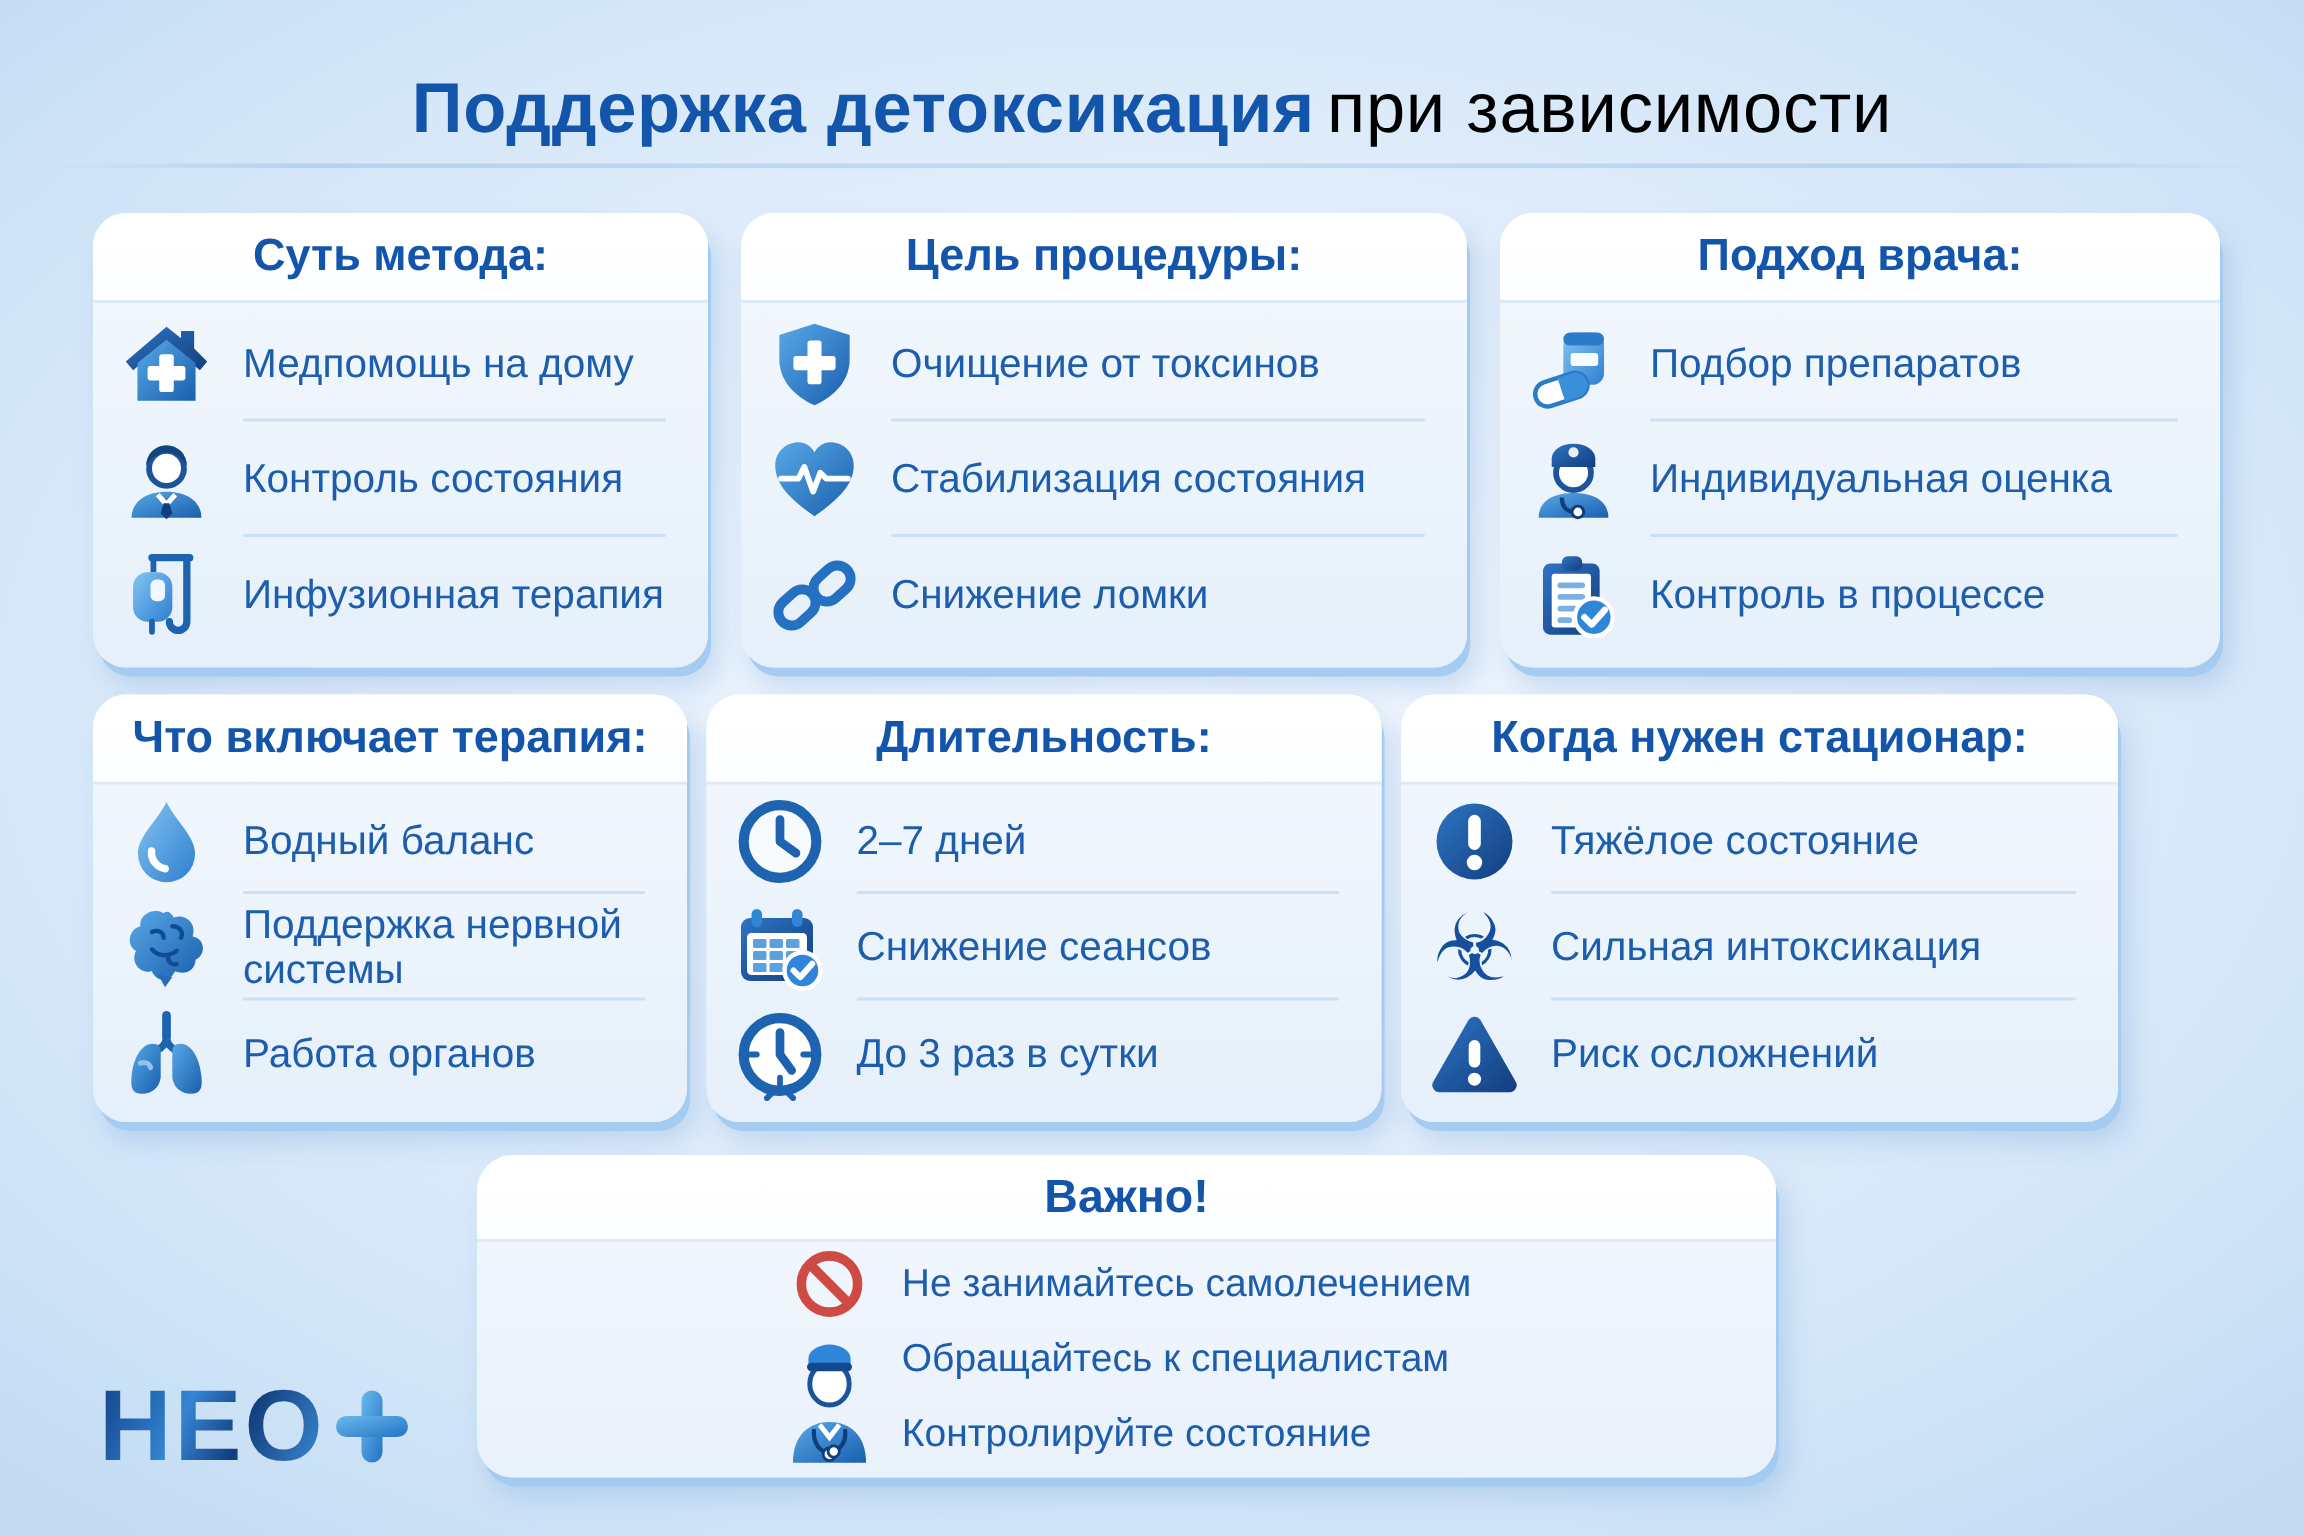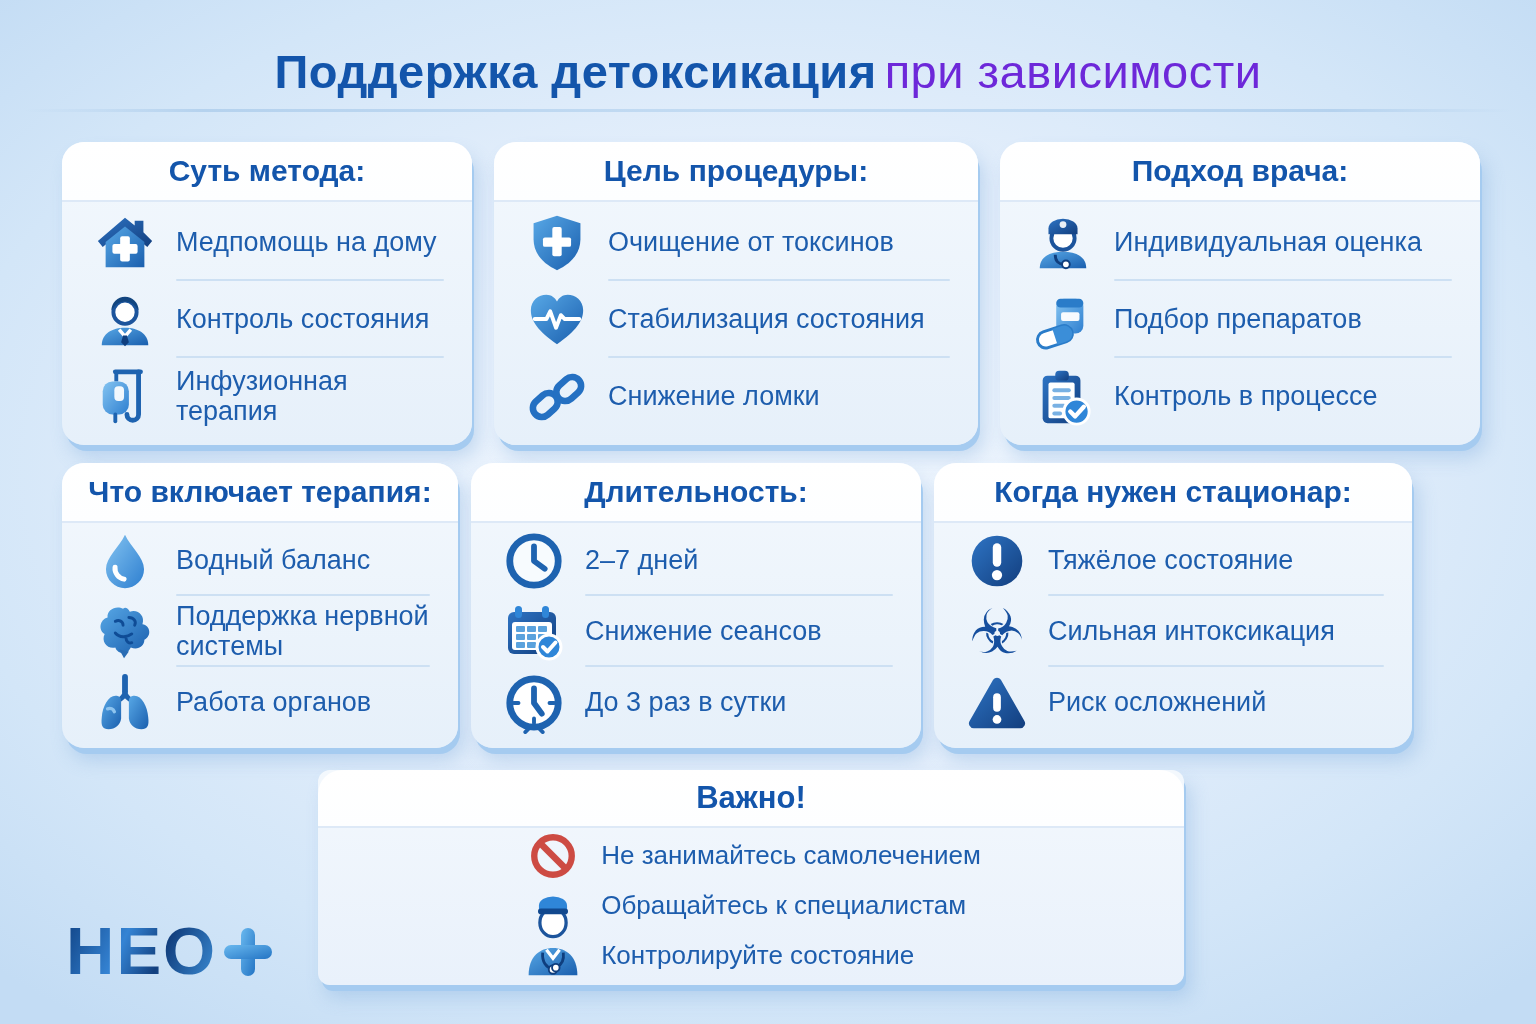--- a/index.html
+++ b/index.html
@@ -7,54 +7,54 @@
     width:1536px;height:1024px;position:relative;overflow:hidden;
     font-family:"Liberation Sans","DejaVu Sans",sans-serif;
     background:
       radial-gradient(ellipse 1100px 700px at 50% 46%, #f2f8fe 0%, #e3eefb 45%, #d3e6f8 75%, #c3dcf4 100%);
   }
   
   .title-wrap{position:absolute;top:44px;left:0;right:0;text-align:center;
     font-size:47px;letter-spacing:.5px;}
   .title-bold{font-weight:bold;color:#1355ab;}
   .title-reg{font-weight:normal;color:#2b5globalthis;} 
-  .title-reg{color:#6d28d9;margin-left:8px;}
+  .title-reg{color:#000000;margin-left:8px;}
   .title-divider{position:absolute;top:109px;left:24px;right:24px;height:3px;border-radius:3px;
     background:linear-gradient(90deg,rgba(176,208,238,0) 0%,#b5d2ee 12%,#c4dcf3 50%,#b5d2ee 88%,rgba(176,208,238,0) 100%);}
   
   .row{position:absolute;left:62px;display:flex;}
   .row1{top:142px;gap:22px;height:303px;}
   .row2{top:463px;gap:13px;height:285px;}
   .card{
     border-radius:22px;display:flex;flex-direction:column;
     background:linear-gradient(180deg,#f3f8fd 0%,#e6f0fa 100%);
     box-shadow:3px 7px 0 -1px #a5cbf0, 7px 13px 18px rgba(108,158,214,.30);
   }
   .w410{width:410px}.w484{width:484px}.w480{width:480px}
   .w466{width:396px}.w450{width:450px}.w478{width:478px}
   .card-h{
     background:linear-gradient(180deg,#ffffff 0%,#fdfeff 100%);
     border-radius:22px 22px 0 0;height:58px;flex:0 0 58px;
     display:flex;align-items:center;justify-content:center;
     font-weight:bold;font-size:30px;color:#1355ab;
     box-shadow:0 2px 0 rgba(205,222,242,.55);
   }
-  .card-b{flex:1;display:flex;flex-direction:column;padding:4px 26px 10px 30px;}
+  .card-b{flex:1;display:flex;flex-direction:column;padding:4px 26px 10px 16px;}
   .item{flex:1;display:flex;align-items:center;gap:18px;position:relative;}
   .item:not(:last-child)::after{
     content:"";position:absolute;left:84px;right:2px;bottom:0;height:2px;
     background:#cde0f3;border-radius:2px;
   }
   .ic{flex:0 0 66px;width:66px;height:66px;display:flex;align-items:center;justify-content:center;}
   .lbl{font-size:27px;color:#1d5dad;line-height:1.1;}
   .bio-glyph{font-family:"DejaVu Sans",sans-serif;font-size:62px;line-height:1;color:#164f9e;font-weight:bold;}
   
   .important{
     position:absolute;left:318px;top:770px;width:866px;height:215px;
-    border-radius:12px;display:flex;flex-direction:column;
+    border-radius:24px;display:flex;flex-direction:column;
     background:linear-gradient(180deg,#f3f8fd 0%,#e9f1fb 100%);
     box-shadow:3px 7px 0 -1px #a5cbf0, 7px 13px 18px rgba(108,158,214,.30);
   }
   .important .card-h{border-radius:24px 24px 0 0;height:56px;flex:0 0 56px;font-size:31px;}
   .imp-body{flex:1;display:flex;align-items:center;justify-content:center;}
   .imp-grid{display:grid;grid-template-columns:64px auto;grid-template-rows:52px 48px 52px;
     column-gap:16px;align-items:center;}
   .imp-grid .t{font-size:26px;color:#1d5dad;}
   .imp-ic1{grid-column:1;grid-row:1;display:flex;align-items:center;justify-content:center;}
   .imp-ic2{grid-column:1;grid-row:2/4;display:flex;align-items:flex-end;justify-content:center;}
@@ -175,43 +175,43 @@
       </div>
     </div>
   </section>
 
   <section class="card w480">
     <header class="card-h">Подход врача:</header>
     <div class="card-b">
       <div class="item">
         <span class="ic">
           <svg width="62" height="62" viewBox="0 0 64 64">
-              <path d="M8 58 c0-12 11-17 24-17 s24 5 24 17 z" fill="url(#g1)"></path>
-              <path d="M24 44 c0 7 4 10 9 10" stroke="#0f3e7e" fill="none" stroke-width="3"></path>
-              <circle cx="35" cy="54" r="4" fill="#fff" stroke="#0f3e7e" stroke-width="2"></circle>
-              <circle cx="32" cy="27" r="12" fill="#fff" stroke="#1c549c" stroke-width="4"></circle>
-              <path d="M17 17 a15 10 0 0 1 30 0 v6 H17 Z" fill="url(#g3)"></path>
-              <circle cx="32" cy="13" r="3.5" fill="#fff" opacity=".9"></circle>
-            </svg>
-        </span>
-        <span class="lbl">Индивидуальная оценка</span>
-      </div>
-      <div class="item">
-        <span class="ic">
-          <svg width="62" height="62" viewBox="0 0 64 64">
               <rect x="25" y="10" width="28" height="36" rx="8" fill="url(#g2)"></rect>
               <rect x="25" y="10" width="28" height="9" rx="4.5" fill="#2a7cc9"></rect>
               <rect x="30" y="24" width="19" height="9" rx="2" fill="#fff" opacity=".95"></rect>
               <g transform="rotate(-18 23 49)">
                 <rect x="5" y="41" width="37" height="17" rx="8.5" fill="#fff" stroke="#2a7cc9" stroke-width="3"></rect>
                 <path d="M23.5 41 h10 a8.5 8.5 0 0 1 0 17 h-10 z" fill="#3b8ed8"></path>
               </g>
             </svg>
         </span>
         <span class="lbl">Подбор препаратов</span>
+      </div>
+      <div class="item">
+        <span class="ic">
+          <svg width="62" height="62" viewBox="0 0 64 64">
+              <path d="M8 58 c0-12 11-17 24-17 s24 5 24 17 z" fill="url(#g1)"></path>
+              <path d="M24 44 c0 7 4 10 9 10" stroke="#0f3e7e" fill="none" stroke-width="3"></path>
+              <circle cx="35" cy="54" r="4" fill="#fff" stroke="#0f3e7e" stroke-width="2"></circle>
+              <circle cx="32" cy="27" r="12" fill="#fff" stroke="#1c549c" stroke-width="4"></circle>
+              <path d="M17 17 a15 10 0 0 1 30 0 v6 H17 Z" fill="url(#g3)"></path>
+              <circle cx="32" cy="13" r="3.5" fill="#fff" opacity=".9"></circle>
+            </svg>
+        </span>
+        <span class="lbl">Индивидуальная оценка</span>
       </div>
       <div class="item">
         <span class="ic">
           <svg width="62" height="62" viewBox="0 0 64 64">
               <rect x="11" y="10" width="39" height="49" rx="5" fill="url(#g3)"></rect>
               <rect x="17" y="17" width="27" height="37" rx="2" fill="#fff"></rect>
               <rect x="24" y="5" width="14" height="10" rx="4" fill="url(#g3)"></rect>
               <rect x="21" y="23" width="19" height="4" rx="2" fill="#79b1e3"></rect>
               <rect x="21" y="31" width="19" height="4" rx="2" fill="#79b1e3"></rect>
               <rect x="21" y="39" width="14" height="4" rx="2" fill="#79b1e3"></rect>

